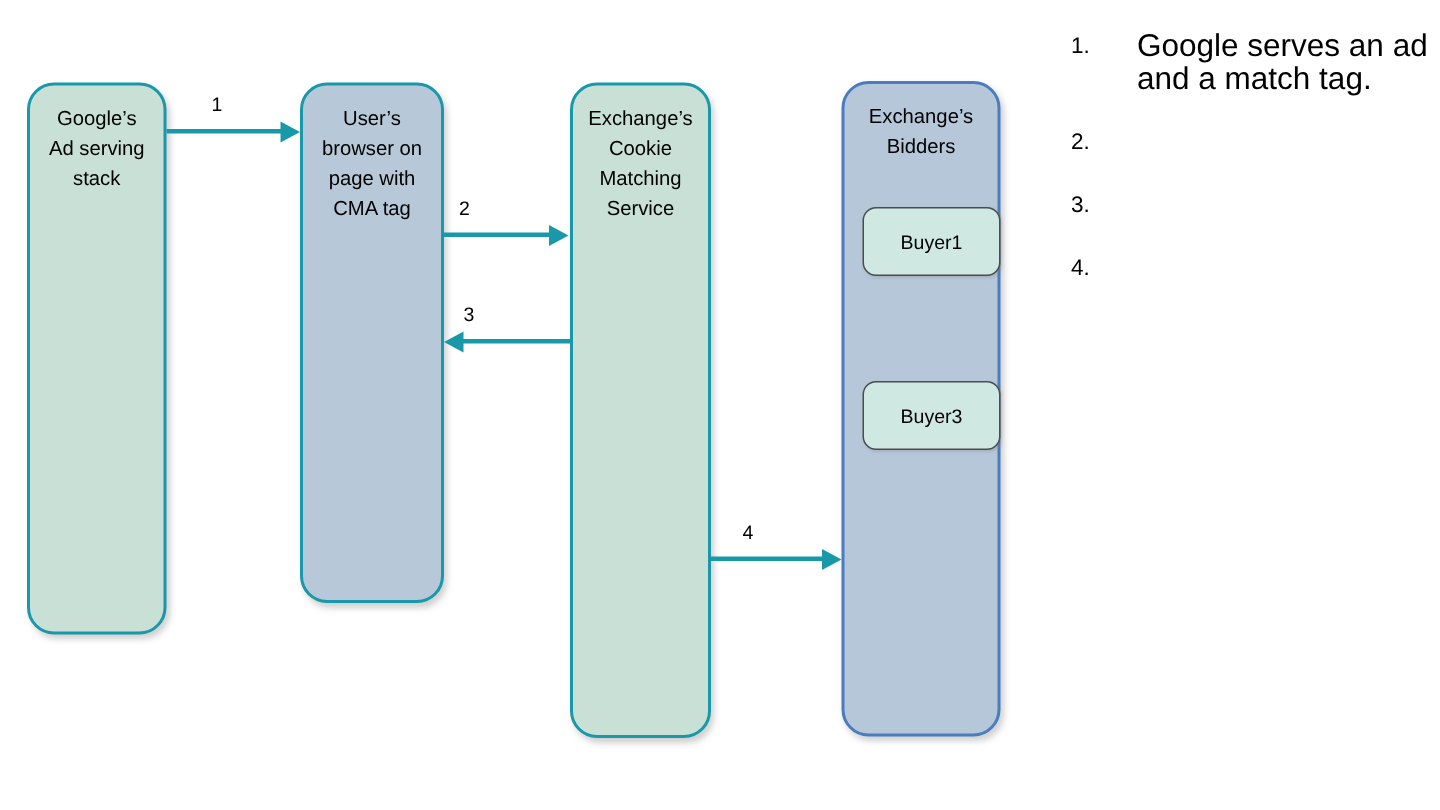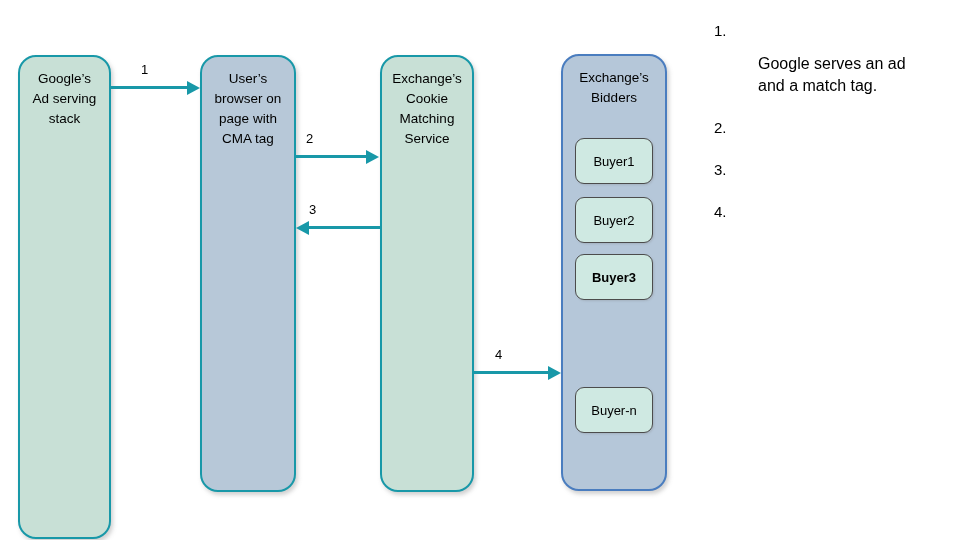--- a/index.html
+++ b/index.html
@@ -19,41 +19,41 @@
     display:block;
     padding-top:12px;
     font-size:13.5px;
     line-height:20px;
     white-space:pre-line;
   }
   .node.green{background:#c8e0d6;}
   .node.bluegray{background:#b7c8d8;}
   .node.bidders{background:#b5c7d9;border-color:#4a7dbf;}
 
-  #node-google {left:18px; top:55px; width:93px; height:484px;}
-  #node-browser{left:200px;top:55px; width:96px; height:437px;}
+  #node-google {left:18px; top:55px; width:93px; height:368px;}
+  #node-browser{left:200px;top:55px; width:96px; height:347px;}
   #node-cm     {left:380px;top:55px; width:94px; height:437px;}
   #node-bidders{left:561px;top:54px; width:106px;height:437px;}
 
   .buyer{
     position:absolute;
     left:12px;
-    width:78px;
+    width:92px;
     height:46px;
     background:#cfe9e2;
     border:1.5px solid #4c4c4c;
     border-radius:9px;
     box-sizing:border-box;
     display:flex;align-items:center;justify-content:center;
     font-size:13px;
     box-shadow:1px 1px 2px rgba(120,120,120,.25);
   }
   #buyer-1{top:82px;}
   #buyer-2{top:141px;}
-  #buyer-3{top:198px;font-weight:bold;}
+  #buyer-3{top:198px;}
   #buyer-n{top:331px;}
 
   
   .arrow-line{position:absolute;height:3px;background:#1898a8;}
   .arrow-head{position:absolute;width:0;height:0;}
   .arrow-head.right{
     border-top:7px solid transparent;
     border-bottom:7px solid transparent;
     border-left:13px solid #1898a8;
   }
@@ -66,23 +66,22 @@
 
   
   .steps{position:absolute;left:714px;top:20px;width:242px;}
   .step{display:flex;margin-bottom:20px;}
   .step-num{
     width:32px;flex:0 0 32px;
     font-size:15px;line-height:22px;
   }
   .step-text{
     margin-left:12px;
-    font-size:16px;line-height:22px;
+    font-size:21px;line-height:22px;
     white-space:pre-line;
-    margin-top:33px;
   }
 </style>
 </head>
 <body>
 
 <div class="stage">
 
   <div class="node green" id="node-google">
     <span class="node-label">Google’s
 Ad serving
@@ -102,28 +101,22 @@
 Matching
 Service</span>
   </div>
 
   <div class="node bidders" id="node-bidders">
     <span class="node-label">Exchange’s
 Bidders</span>
     <div class="buyer" id="buyer-1">
       <span>Buyer1</span>
     </div>
-    <div class="buyer" id="buyer-2">
-      <span>Buyer2</span>
-    </div>
     <div class="buyer" id="buyer-3">
       <span>Buyer3</span>
-    </div>
-    <div class="buyer" id="buyer-n">
-      <span>Buyer-n</span>
     </div>
   </div>
 
   <div class="arrow-line" style="left:111px;top:86px;width:78px;"></div>
   <div class="arrow-head right" style="left:187px;top:81px;"></div>
   <span class="arrow-label" style="left:141px;top:63px;">1</span>
 
   <div class="arrow-line" style="left:296px;top:155px;width:72px;"></div>
   <div class="arrow-head right" style="left:366px;top:150px;"></div>
   <span class="arrow-label" style="left:306px;top:132px;">2</span>

